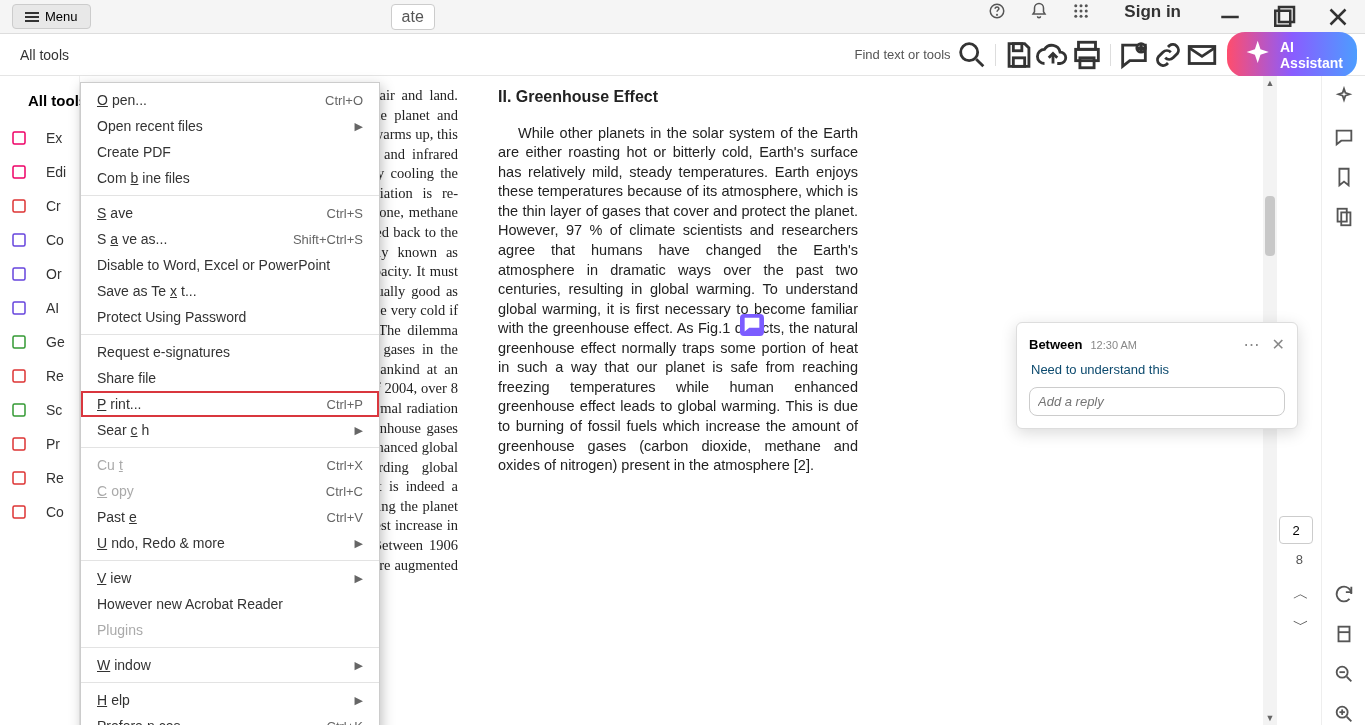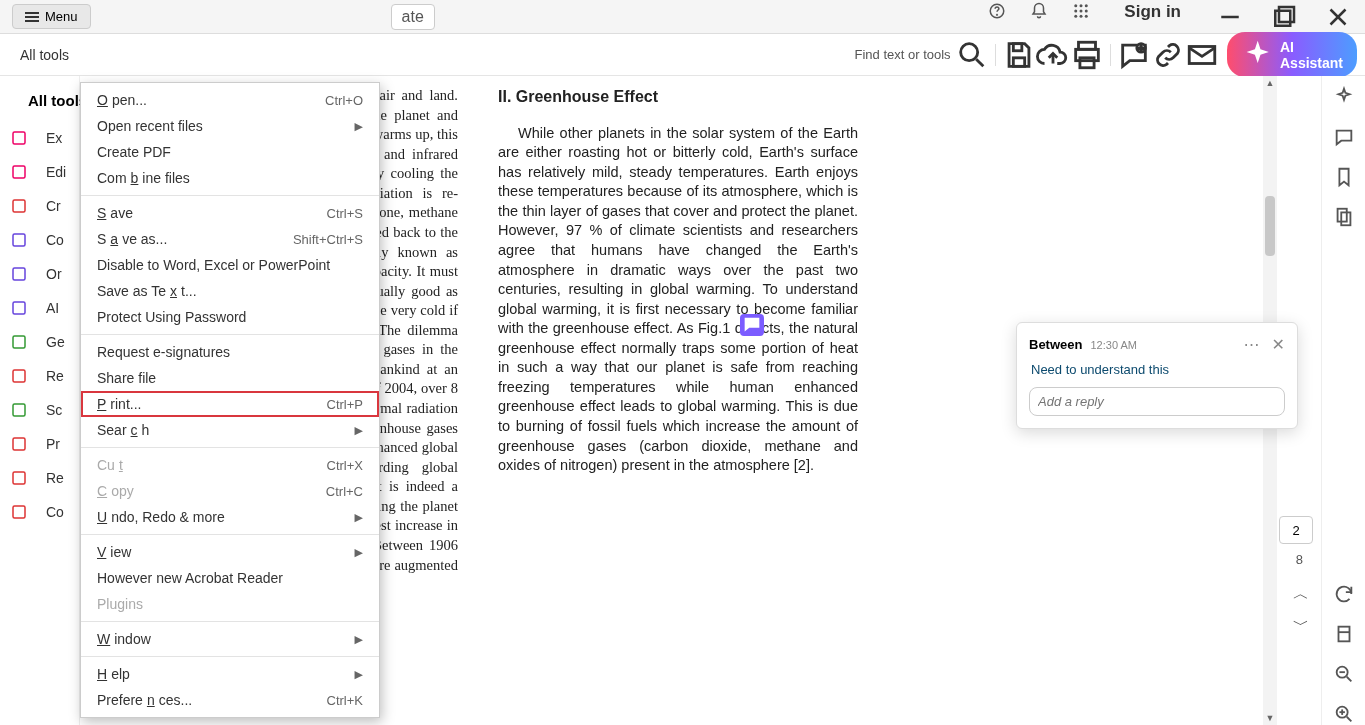--- a/index.html
+++ b/index.html
@@ -353,20 +353,24 @@
       <div class="dd-sep"></div>
       <div class="dd-item disabled">
         <span class="lbl">Cu<span class="ul">t</span></span>
         <span class="shortcut">Ctrl+X</span>
       </div>
       <div class="dd-item disabled">
         <span class="lbl"><span class="ul">C</span>opy</span>
         <span class="shortcut">Ctrl+C</span>
       </div>
       <div class="dd-item">
+        <span class="lbl">Past<span class="ul">e</span></span>
+        <span class="shortcut">Ctrl+V</span>
+      </div>
+      <div class="dd-item">
         <span class="lbl"><span class="ul">U</span>ndo, Redo &amp; more</span>
         <span class="chev">▶</span>
       </div>
       <div class="dd-sep"></div>
       <div class="dd-item">
         <span class="lbl"><span class="ul">V</span>iew</span>
         <span class="chev">▶</span>
       </div>
       <div class="dd-item">
         <span class="lbl">However new Acrobat Reader</span>

